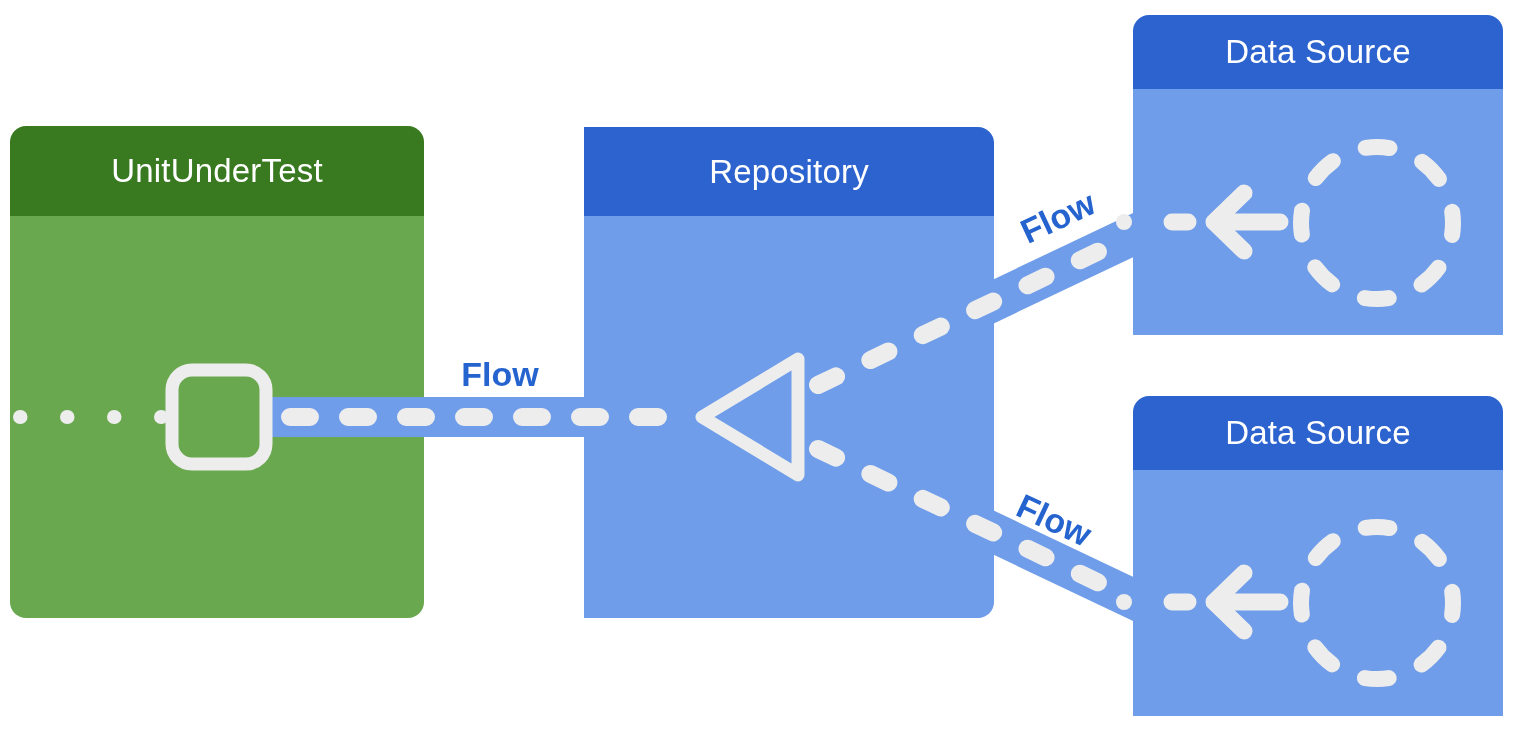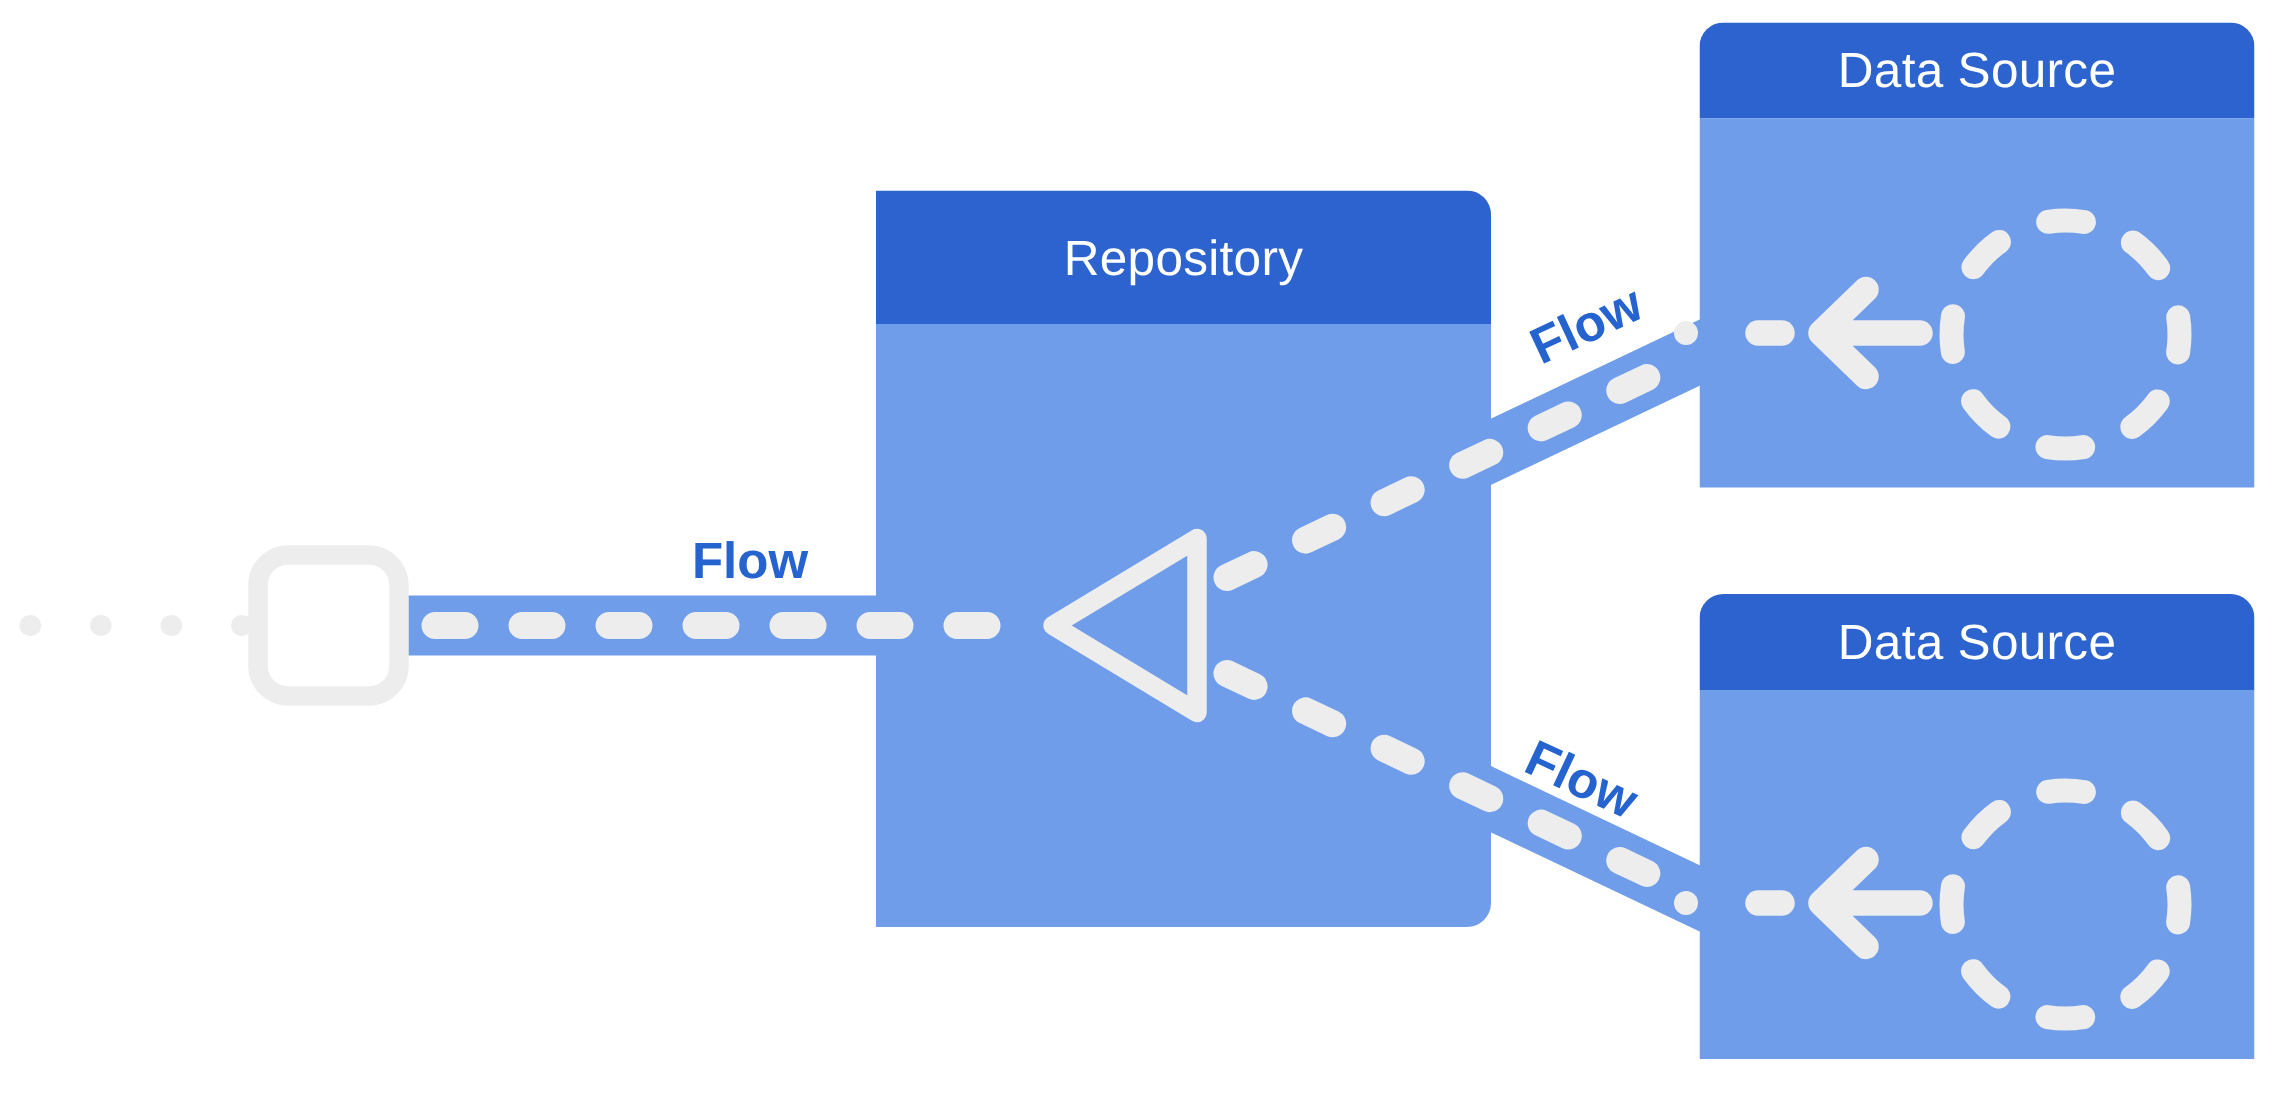--- a/index.html
+++ b/index.html
@@ -22,21 +22,21 @@
   .box{position:absolute;border-radius:16px;overflow:hidden;}
   .box-header{
     display:flex;align-items:center;justify-content:center;
     color:var(--header-text);font-size:33px;letter-spacing:0.2px;
   }
   .box-body{width:100%;}
   .green .box-header{background:var(--green-header);height:90px;}
   .green .box-body{background:var(--green-body);height:calc(100% - 90px);}
   .blue .box-header{background:var(--blue-header);height:89px;}
   .blue .box-body{background:var(--blue-body);height:calc(100% - 89px);}
-  .blue.small .box-header{height:64px;}
+  .blue.small .box-header{height:74px;}
   .blue.small .box-body{height:calc(100% - 88px);}
 
   #box-uut{left:10px;top:126px;width:414px;height:492px;}
   #box-repo{left:568px;top:127px;width:410px;height:491px;padding-left:16px;}
   #box-ds1{left:1133px;top:15px;width:370px;height:334px;}
   #box-ds2{left:1133px;top:396px;width:370px;height:334px;}
 
   #flow-overlay{position:absolute;left:0;top:0;width:1519px;height:741px;pointer-events:none;}
 
   .band{stroke:var(--flow-band);stroke-width:40;fill:none;}
@@ -53,20 +53,26 @@
   }
   #fl-main{left:450px;top:355px;width:100px;}
   #fl-top{left:1006px;top:198px;width:104px;transform:rotate(-25deg);}
   #fl-bottom{left:1002px;top:501px;width:104px;transform:rotate(25deg);}
 </style>
 </head>
 <body>
 
 <div class="canvas">
 
+  <div class="box green" id="box-uut">
+    <div class="box-header">
+      <span>UnitUnderTest</span>
+    </div>
+    <div class="box-body"></div>
+  </div>
 
   <div class="box blue" id="box-repo">
     <div class="box-header">
       <span>Repository</span>
     </div>
     <div class="box-body"></div>
   </div>
 
   <div class="box blue small" id="box-ds1">
     <div class="box-header">

